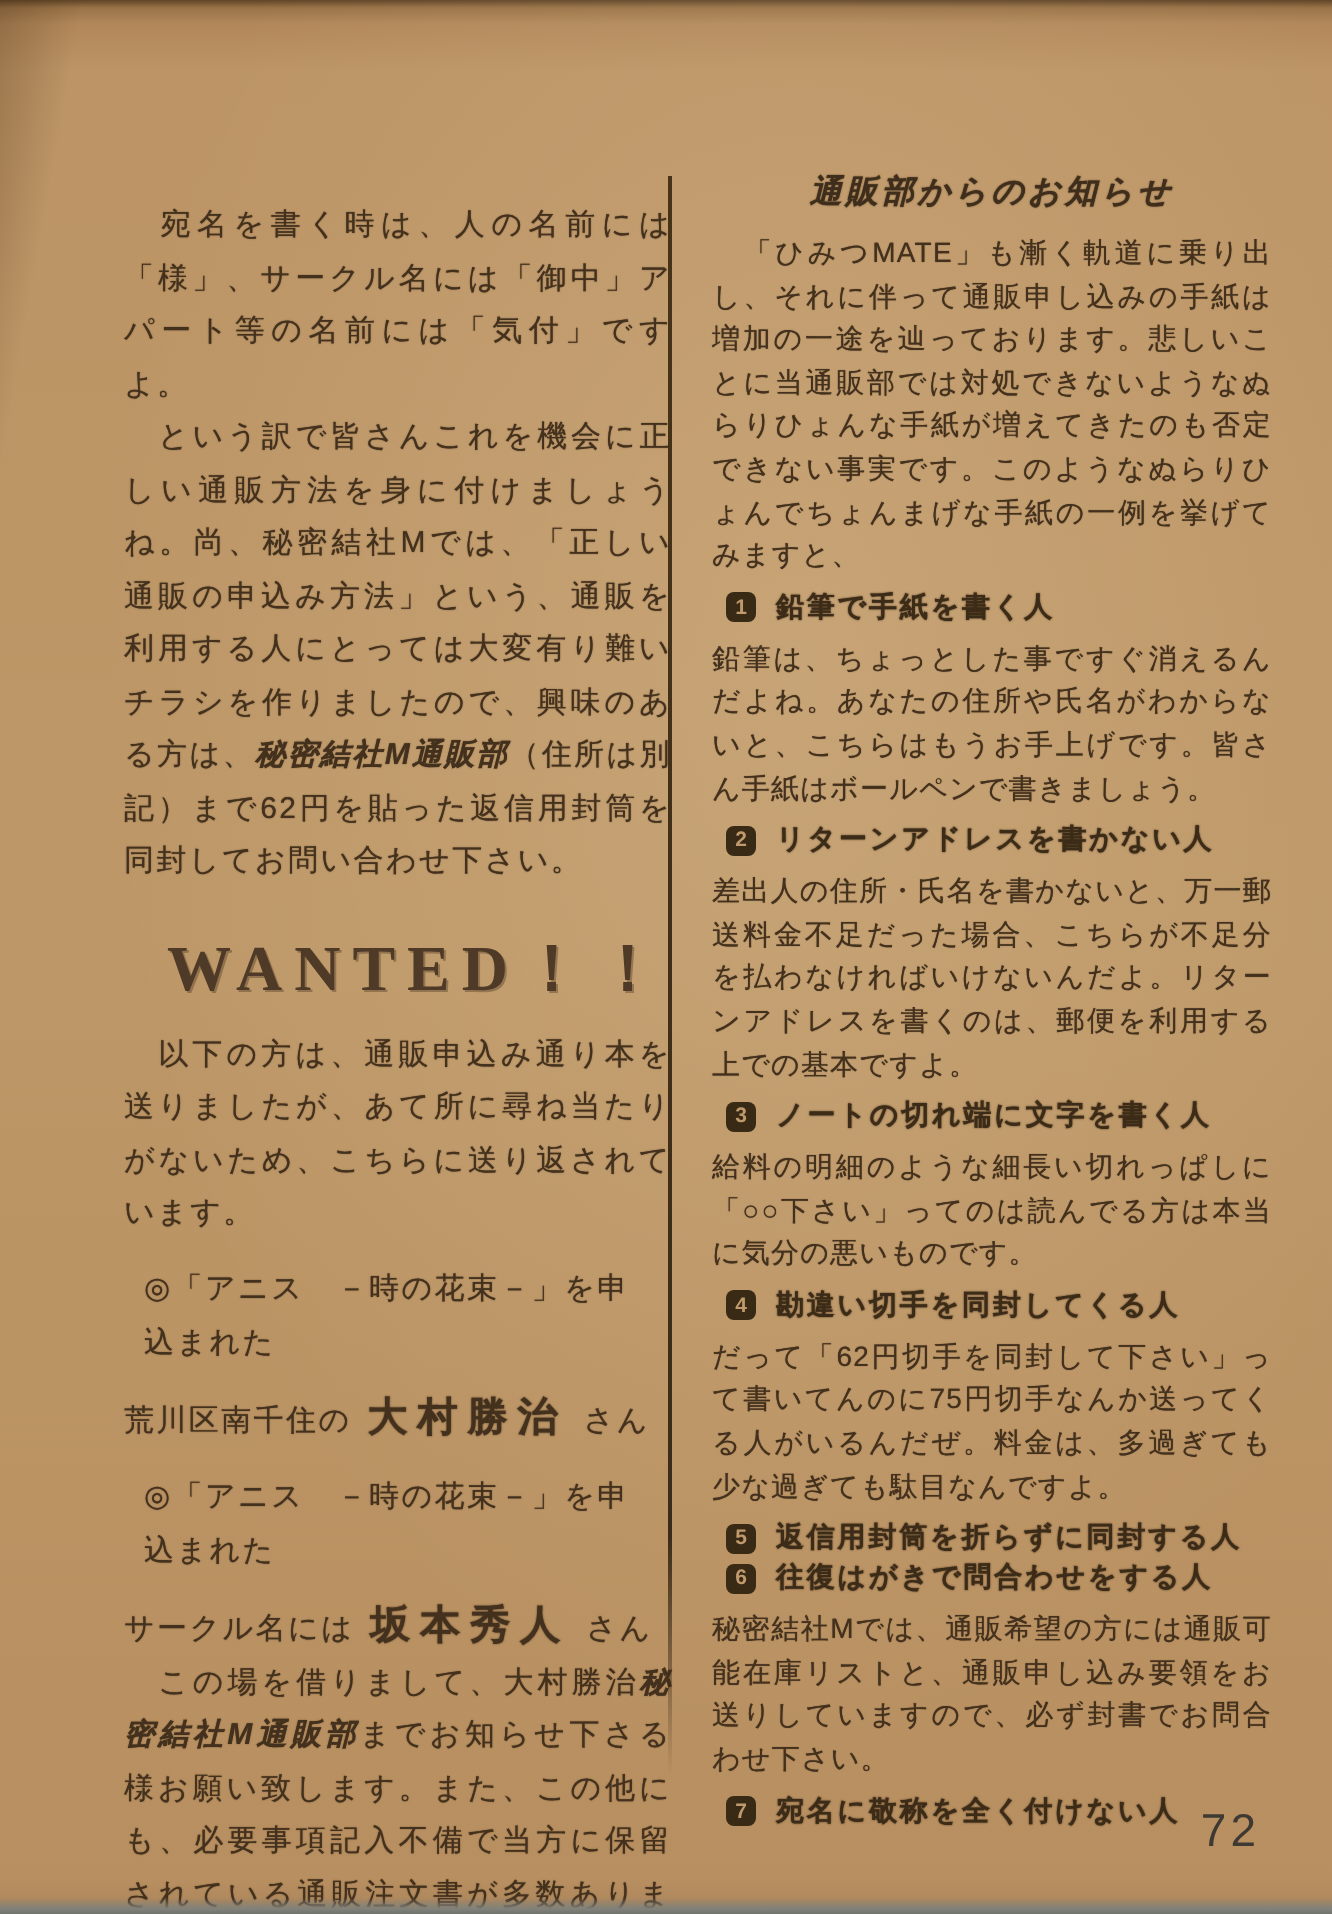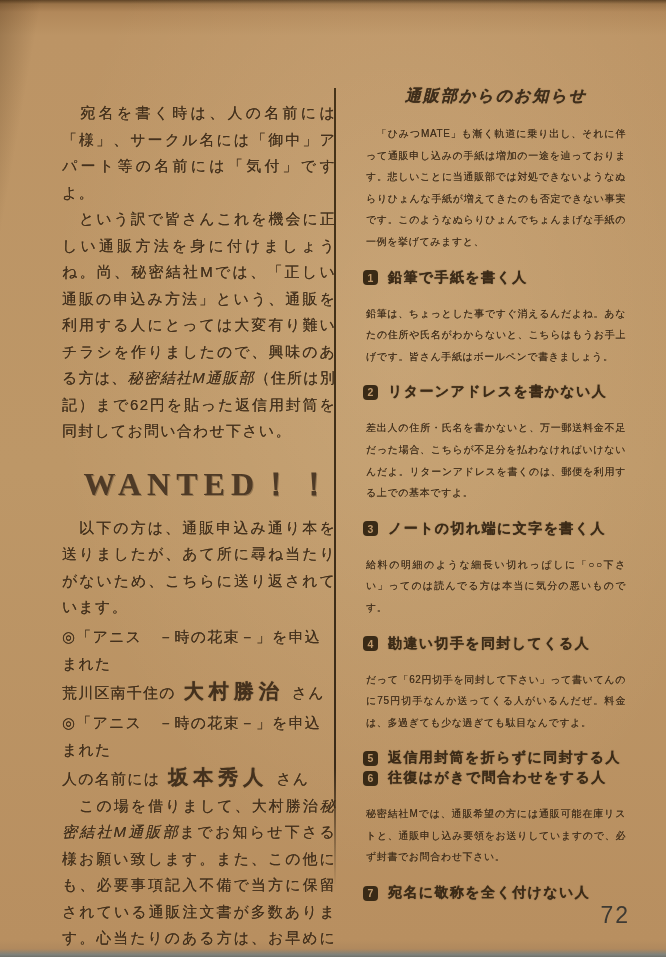--- a/index.html
+++ b/index.html
@@ -16,39 +16,39 @@
     content:""; position:absolute; left:0; right:0; bottom:0; height:8px;
     background:linear-gradient(180deg, rgba(90,92,85,0) 0%, #7f817a 70%, #6f716b 100%);
   }
   .col-left { position:absolute; left:62px; top:100px; width:274px; }
   .divider  { position:absolute; left:334px; top:88px; width:2px; height:800px;
               background:linear-gradient(180deg,#463318,#3b2b18 85%, rgba(59,43,24,0)); }
   .col-right{ position:absolute; left:350px; top:86px; width:292px; }
 
   .jp { margin:0; font-size:15px; line-height:26.5px; letter-spacing:1.2px;
         text-align:justify; text-shadow:0 0 0.6px rgba(60,43,25,0.85); }
-  .em { font-weight:normal; font-style:italic; }
+  .em { font-weight:bold; font-style:italic; }
 
   .wanted { margin:18px 0 8px; text-align:right;
             font-family:"Liberation Serif","DejaVu Serif",serif;
             font-size:32px; font-weight:bold; letter-spacing:6px; color:#4e3a26;
             text-shadow:1px 1px 0 rgba(60,43,25,0.35); }
 
   .entry { margin-top:2px; }
-  .entry-head { margin:0; font-size:15px; line-height:27px; letter-spacing:1.2px;
+  .entry-head { margin:10px; font-size:15px; line-height:27px; letter-spacing:1.2px;
                 text-shadow:0 0 0.6px rgba(60,43,25,0.85); }
   .entry-who  { margin:0; font-size:15px; line-height:29px; letter-spacing:1.2px;
                 text-shadow:0 0 0.6px rgba(60,43,25,0.85); white-space:nowrap; }
   .entry-name { font-size:20px; font-weight:bold; letter-spacing:5px; padding:0 8px;
                 text-shadow:0 0 1px rgba(60,43,25,0.9); }
 
   .rc-title { margin:0 0 9px; text-align:center; font-size:16px; font-weight:bold;
               font-style:italic; letter-spacing:2px; color:#3f2e1b;
               text-shadow:0 0 0.8px rgba(60,43,25,0.9); }
-  .rc  { margin:16px; font-size:10px; line-height:21.6px; letter-spacing:0.6px;
+  .rc  { margin:6px; font-size:14px; line-height:21.6px; letter-spacing:0.6px;
          text-align:justify; text-shadow:0 0 0.5px rgba(60,43,25,0.85); }
   .item { margin:0; }
   .item-head { display:flex; align-items:center; gap:10px; padding-left:13px;
                margin:2px 0 1px; font-weight:bold; font-size:14px; letter-spacing:1.4px;
                color:#3c2b17; text-shadow:0 0 1px rgba(60,43,25,0.95); }
   .badge { flex:0 0 auto; width:15px; height:15px; border-radius:4px; background:#392a16;
            color:#c09a6c; display:flex; align-items:center; justify-content:center;
            font-size:10.5px; font-weight:bold; letter-spacing:0; text-shadow:none; }
   .pagenum { position:absolute; right:36px; bottom:28px; font-size:23px;
              letter-spacing:2px; color:#3e3a33;
@@ -67,21 +67,21 @@
 
     <p class="jp">　以下の方は、通販申込み通り本を送りましたが、あて所に尋ね当たりがないため、こちらに送り返されています。</p>
 
     <div class="entry">
       <p class="entry-head">◎「アニス　－時の花束－」を申込まれた</p>
       <p class="entry-who"><span>荒川区南千住の</span><span class="entry-name">大村勝治</span><span>さん</span></p>
     </div>
 
     <div class="entry">
       <p class="entry-head">◎「アニス　－時の花束－」を申込まれた</p>
-      <p class="entry-who"><span>人の名前には</span><span class="entry-name">坂本秀人</span><span>さん</span></p>
+      <p class="entry-who"><span>サークル名には</span><span class="entry-name">坂本秀人</span><span>さん</span></p>
     </div>
 
     <p class="jp"><span>　この場を借りまして、大村勝治</span><span class="em">秘密結社M通販部</span><span>までお知らせ下さる様お願い致します。また、この他にも、必要事項記入不備で当方に保留されている通販注文書が多数あります。心当たりのある方は、お早めにお問い合わせ下さい。</span></p>
   </div>
 
   <div class="divider"></div>
 
   <div class="col-right">
     <h2 class="rc-title">通販部からのお知らせ</h2>
     <p class="rc">　「ひみつMATE」も漸く軌道に乗り出し、それに伴って通販申し込みの手紙は増加の一途を辿っております。悲しいことに当通販部では対処できないようなぬらりひょんな手紙が増えてきたのも否定できない事実です。このようなぬらりひょんでちょんまげな手紙の一例を挙げてみますと、</p>

